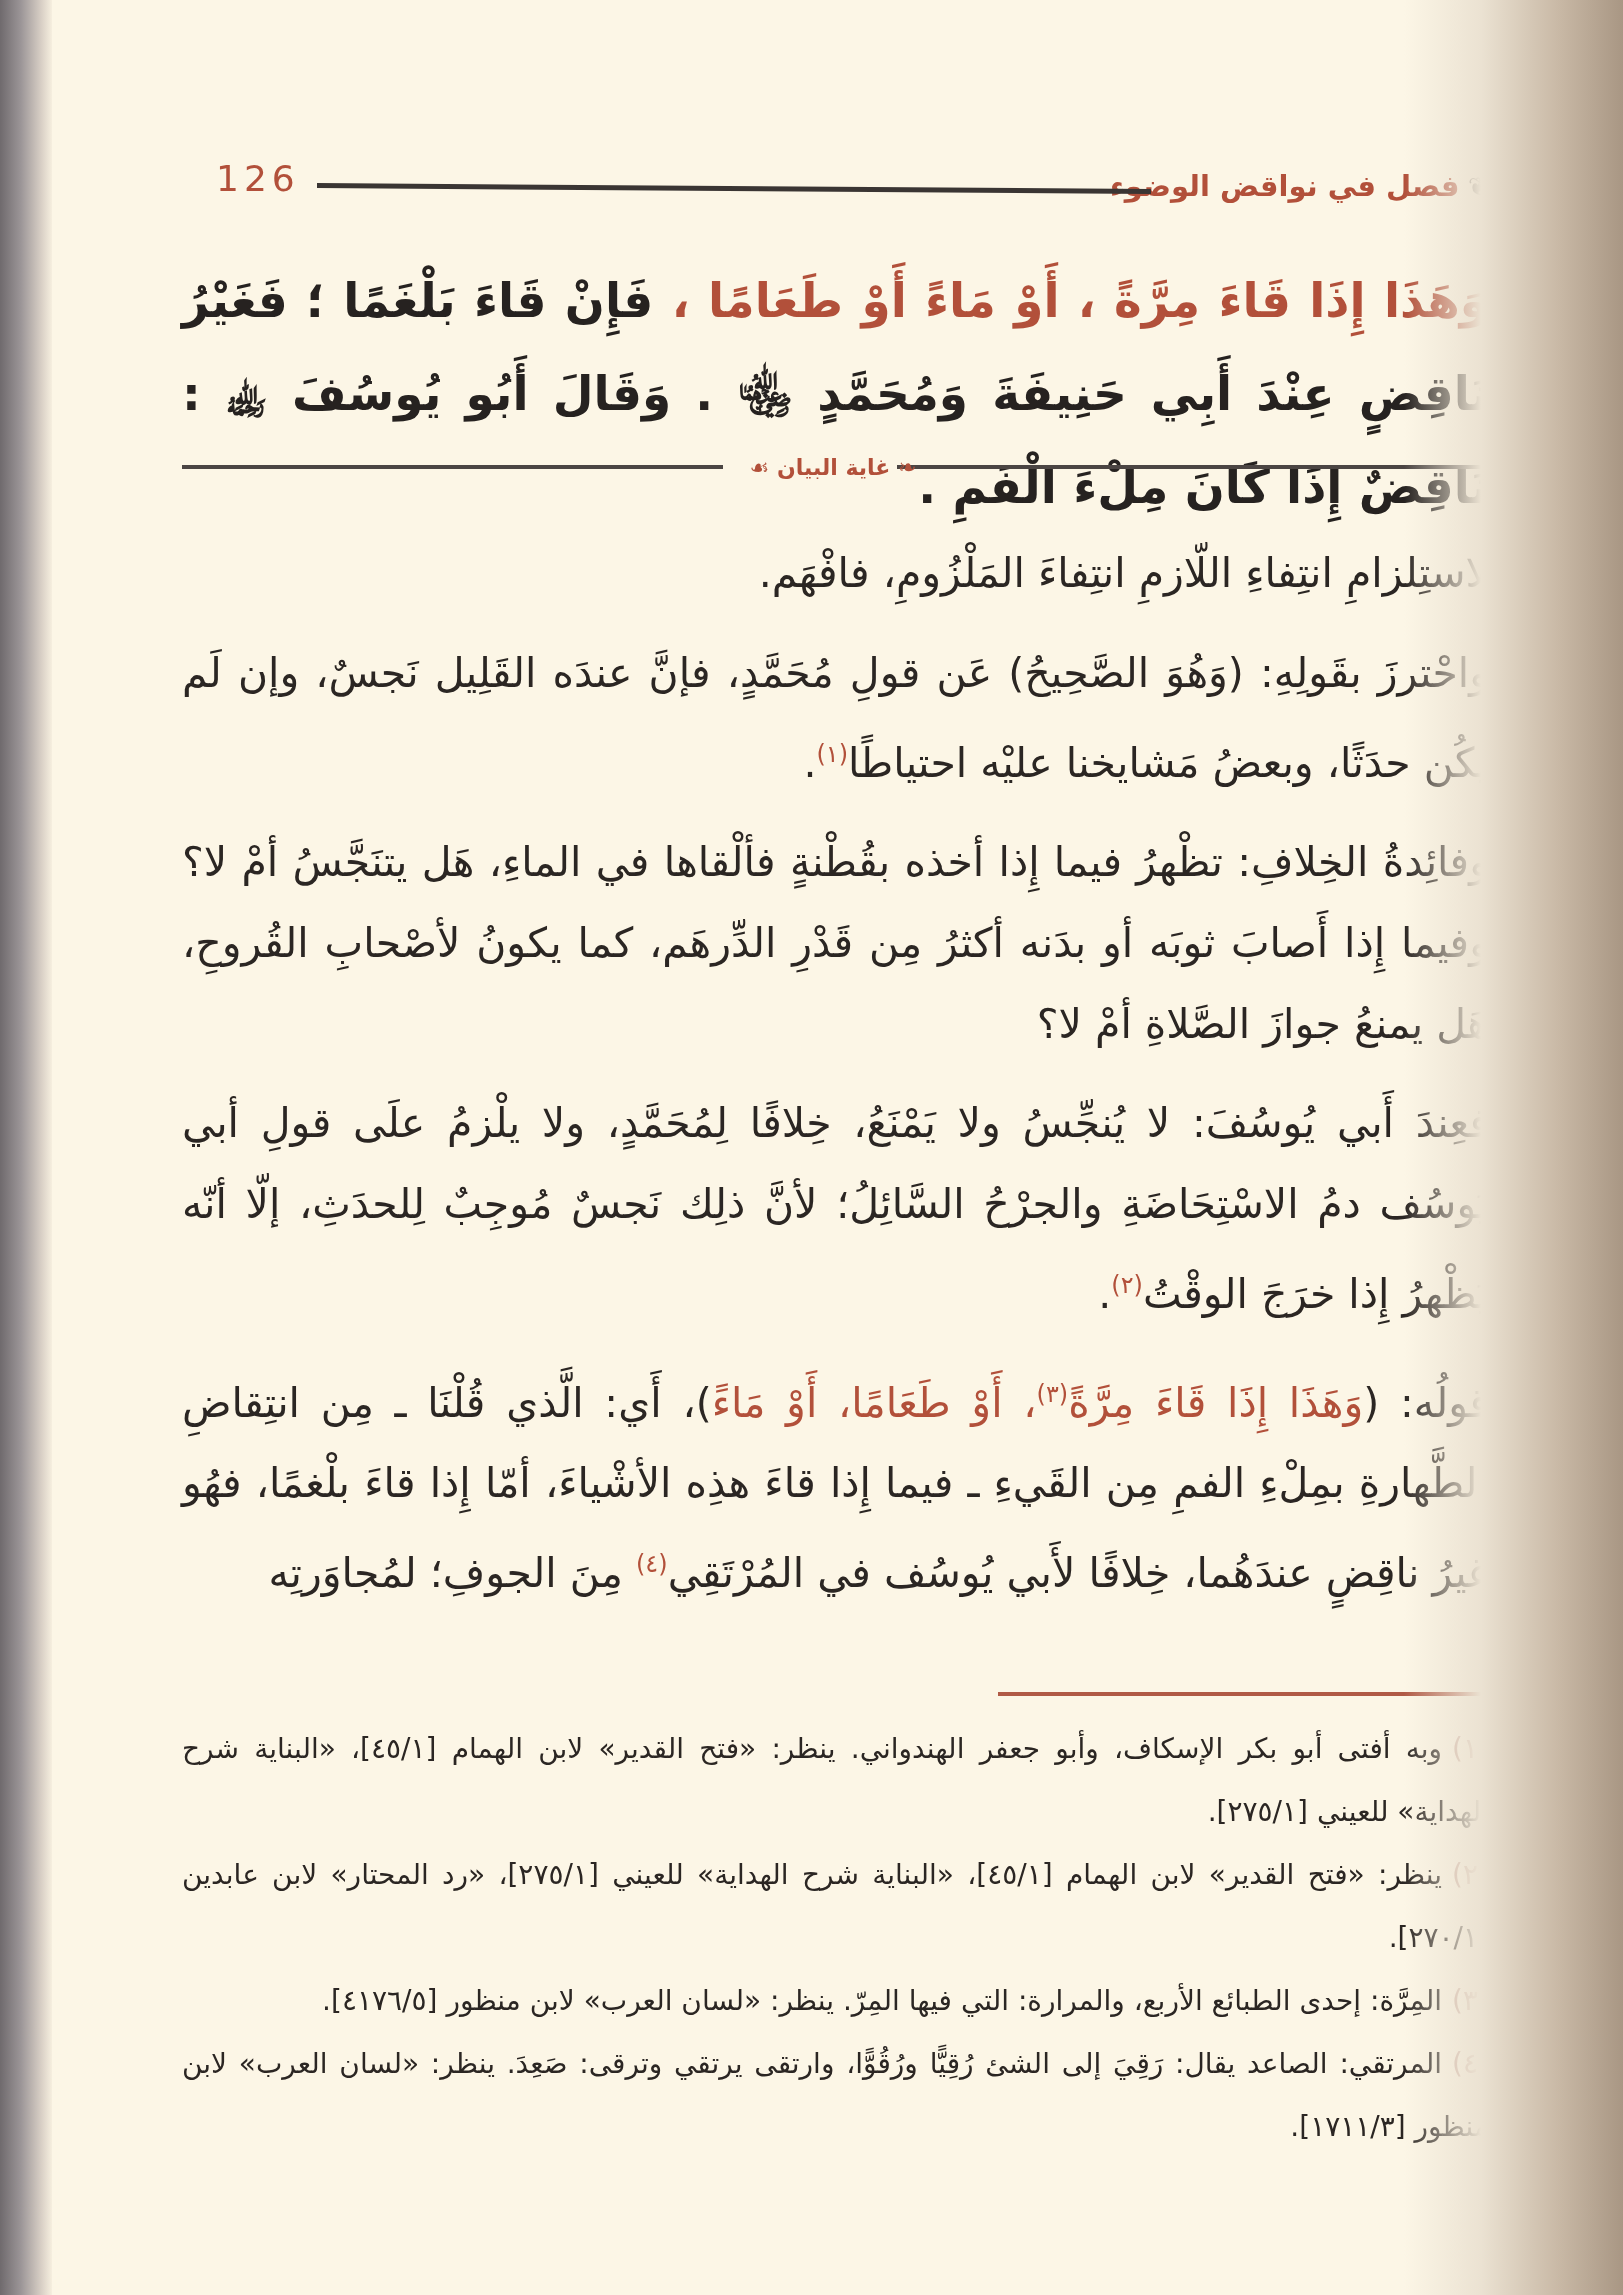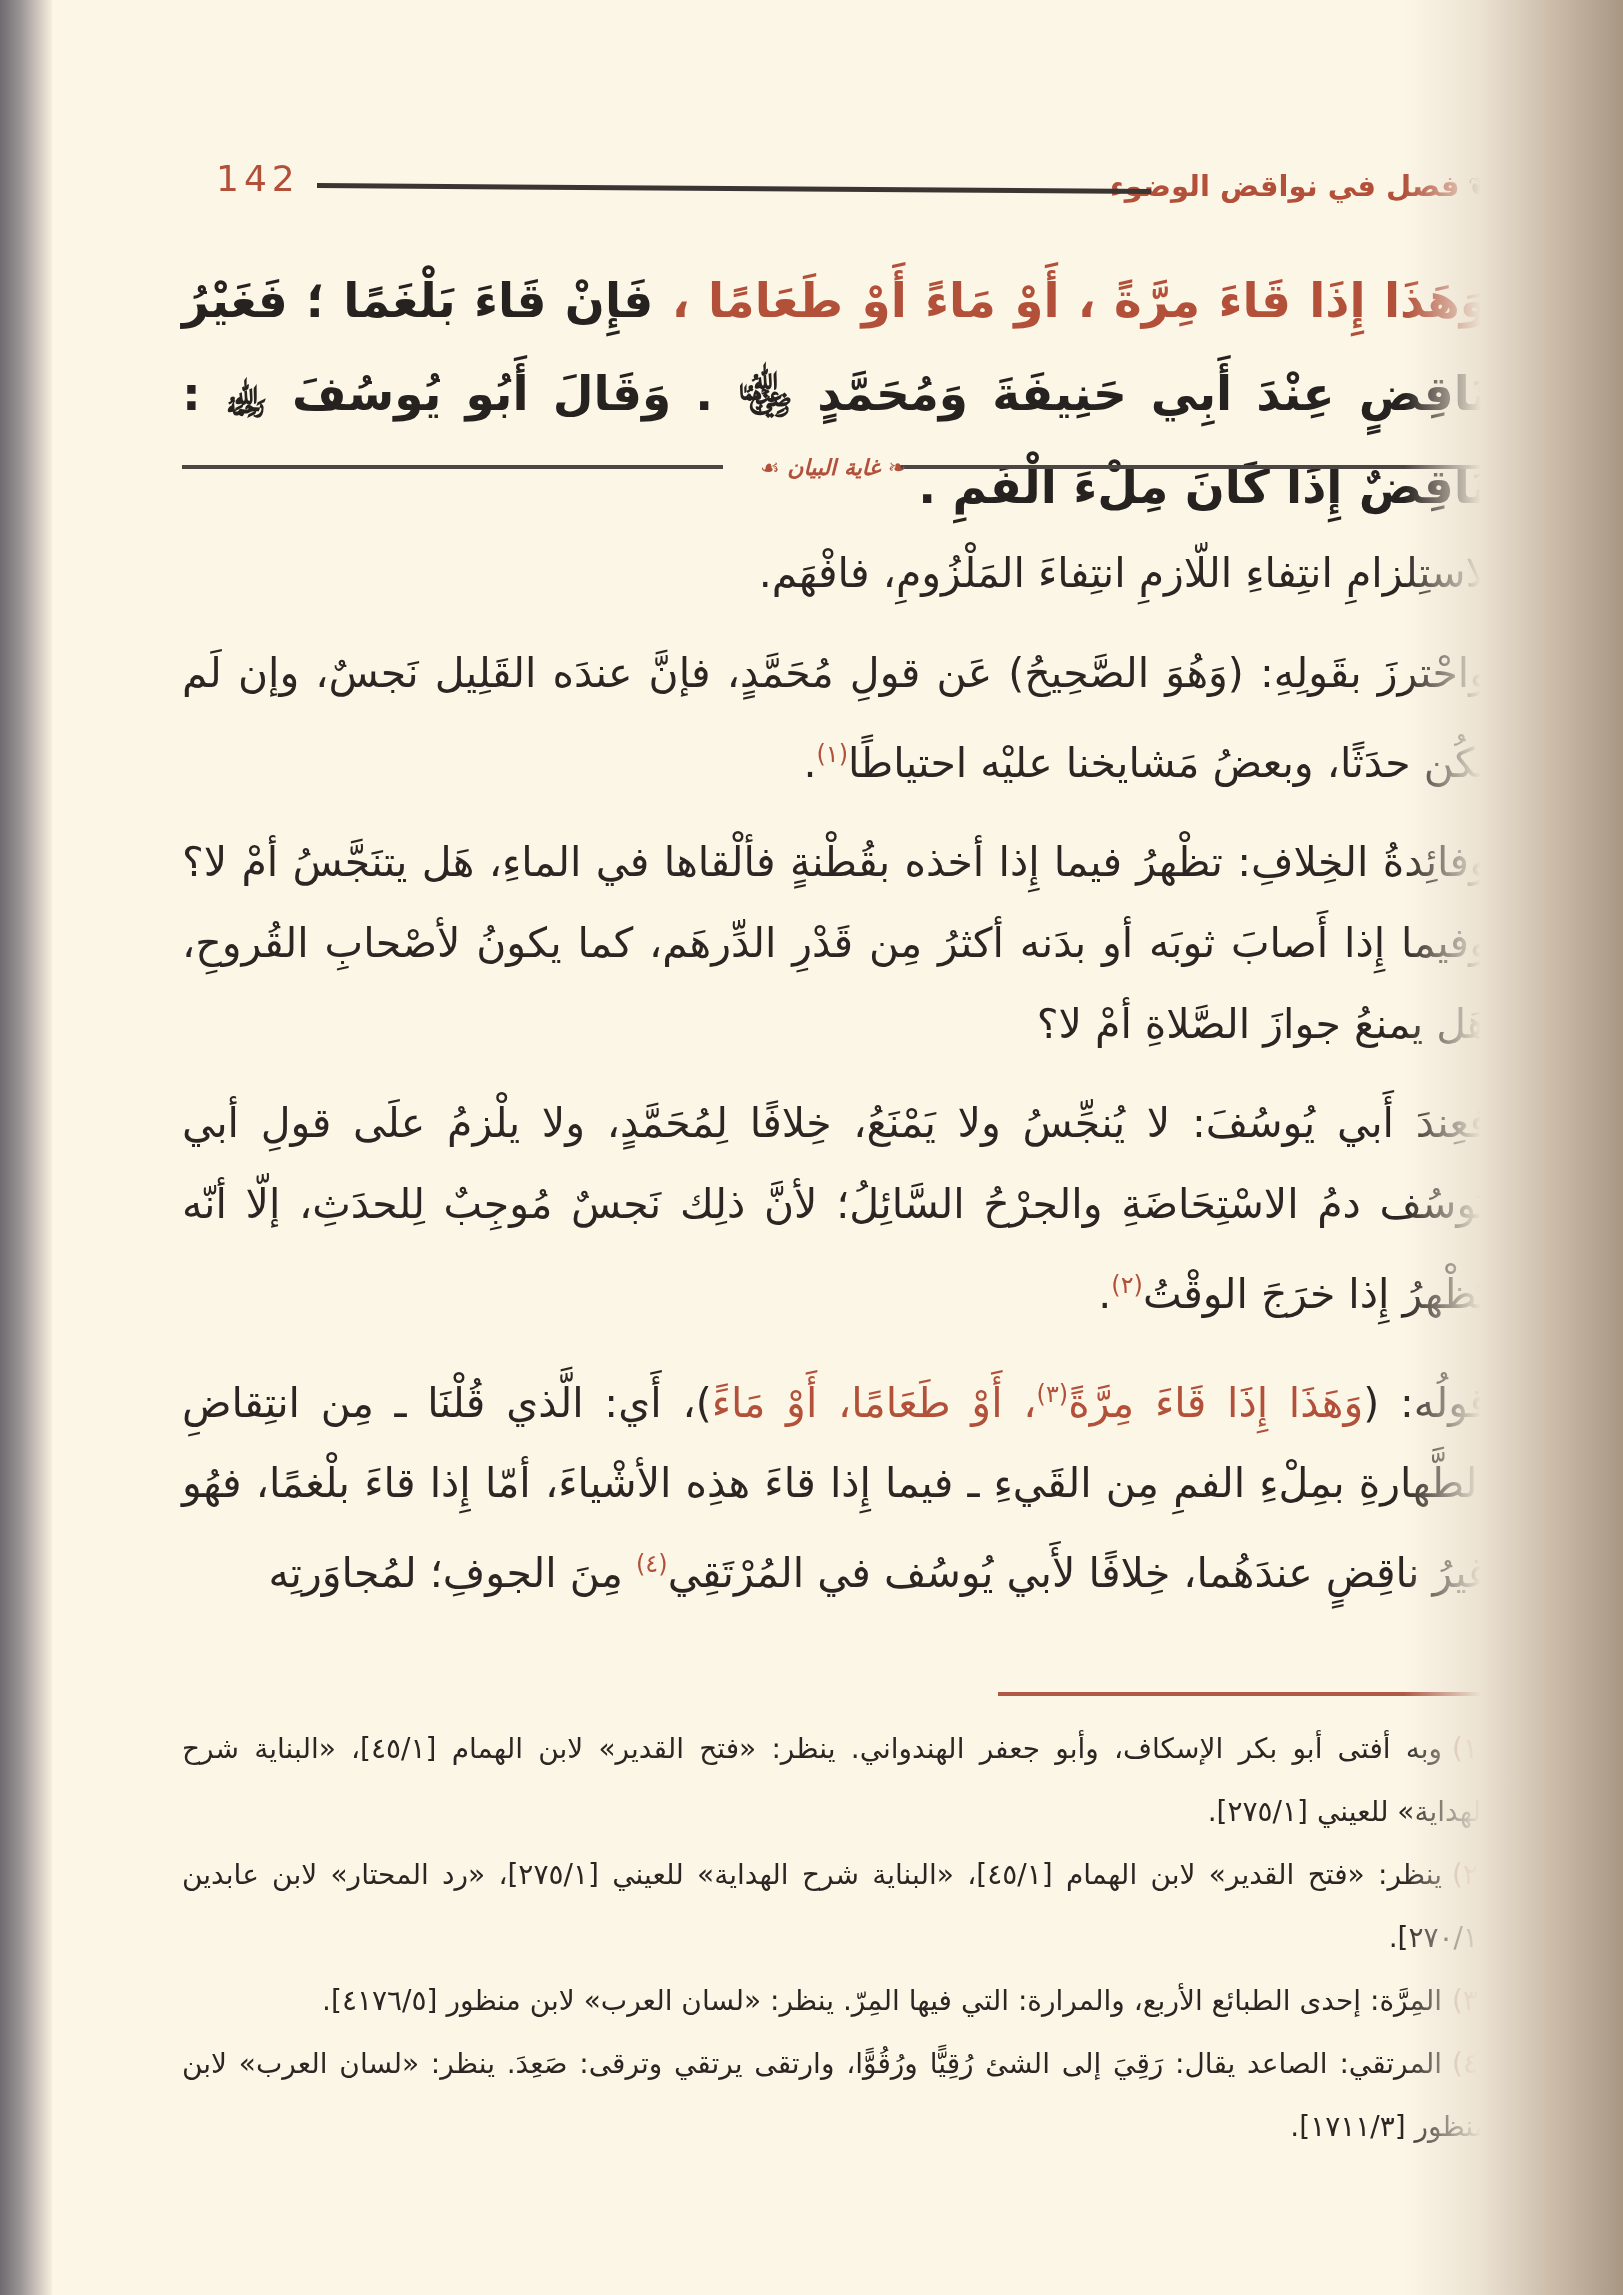--- a/index.html
+++ b/index.html
@@ -27,21 +27,21 @@
   .page-num { position: absolute; left: 34px; top: 13.5px; color: #b2503a; font-size: 36px; letter-spacing: 5px; }
 
   .matn { position: absolute; top: 254px; right: 0; left: 0; font-size: 47px; line-height: 93px; font-weight: bold; text-align: justify; }
   .red { color: #b2503a; }
   .blk { color: #262220; }
 
   .divider { position: absolute; top: 455px; left: 0; right: 0; height: 34px; }
   .divider .rule { position: absolute; top: 10px; height: 4.2px; background: #4b4543; }
   .divider .rule.l { left: 0; width: 541px; }
   .divider .rule.r { right: 0; width: 592px; }
-  .divider .lbl { position: absolute; left: 558px; width: 186px; top: 0; text-align: center; color: #b2503a; font-size: 22px; font-weight: bold; font-style: italic; }
+  .divider .lbl { position: absolute; left: 558px; width: 186px; top: 0; text-align: center; color: #b2503a; font-size: 22px; font-weight: bold; }
 
   .sharh { position: absolute; top: 533px; right: 0; left: 0; font-size: 41px; line-height: 81px; text-align: justify; }
   .sharh p { margin: 0 0 18.6px 0; }
   .sharh b { font-weight: normal; }
   .fn-ref { color: #b2503a; font-size: 24px; vertical-align: super; }
 
   .fn-rule { position: absolute; top: 1692px; right: 0; width: 491px; height: 4.2px; background: #b05a46; }
   .footnotes { position: absolute; top: 1717px; right: 0; left: 0; font-size: 28px; line-height: 63px; text-align: justify; }
   .footnotes p { margin: 0; }
   .fn-num { color: #c9a79a; margin-left: 10px; }
@@ -52,21 +52,21 @@
 <div class="left-edge"></div>
 
 <div class="page">
 
   <div class="header">
     <div class="header-title">
       <span class="orn">❦</span>
       <span>فصل في نواقض الوضوء</span>
     </div>
     <div class="header-rule"></div>
-    <div class="page-num">142</div>
+    <div class="page-num">126</div>
   </div>
 
   <div class="matn">
     <span class="red">وَهَذَا إِذَا قَاءَ مِرَّةً ، أَوْ مَاءً أَوْ طَعَامًا ،</span>
     <span class="blk">فَإِنْ قَاءَ بَلْغَمًا ؛ فَغَيْرُ نَاقِضٍ عِنْدَ أَبِي حَنِيفَةَ وَمُحَمَّدٍ ﵄ . وَقَالَ أَبُو يُوسُفَ ﵀ : نَاقِضٌ إِذَا كَانَ مِلْءَ الْفَمِ .</span>
   </div>
 
   <div class="divider">
     <div class="rule r"></div>
     <div class="lbl">

